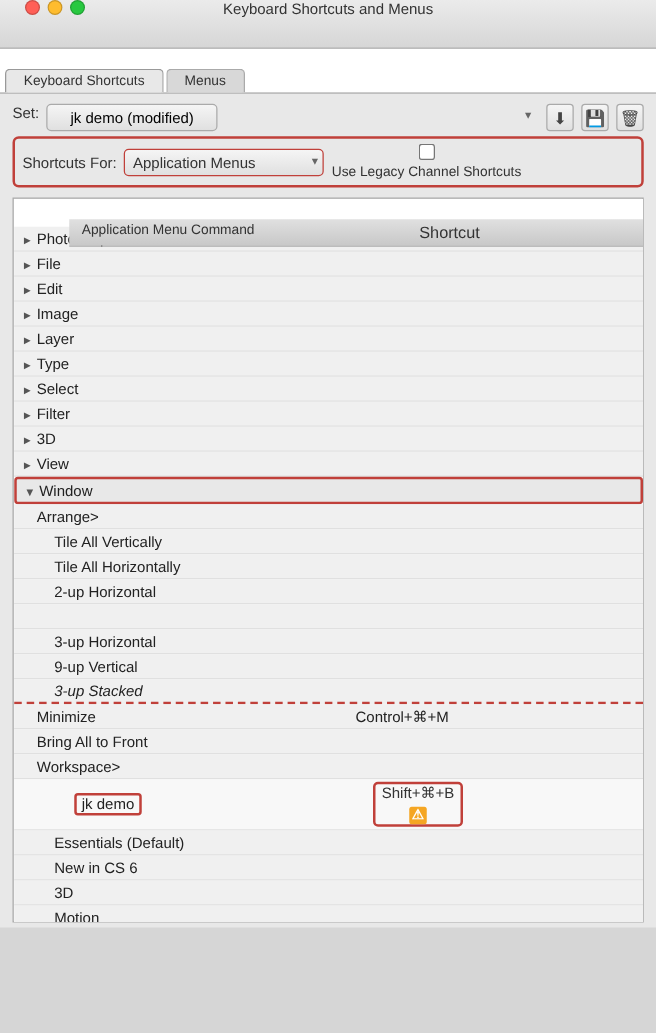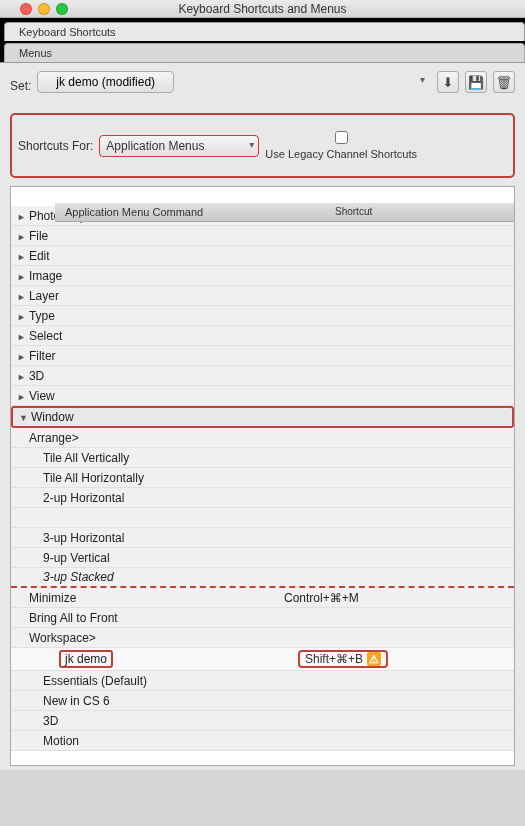--- a/index.html
+++ b/index.html
@@ -8,23 +8,23 @@
       height: 826px;
       font-family: -apple-system, 'Lucida Grande', Arial, sans-serif;
       font-size: 12px;
       background: #d6d6d6;
       overflow: hidden;
     }
 
     
     .window-chrome {
       background: linear-gradient(to bottom, #ebebeb, #d6d6d6);
-      height: 18px;
-      display: flex;
-      align-items: center;
+      height: 39px;
+      display: flex;
+      align-items: flex-start;
       padding: 0 20px;
       border-bottom: 1px solid #b0b0b0;
       position: relative;
     }
     .traffic-lights {
       display: flex;
       gap: 6px;
       align-items: center;
     }
     .traffic-light {
@@ -40,26 +40,25 @@
       left: 50%;
       transform: translateX(-50%);
       font-size: 12px;
       color: #333;
       white-space: nowrap;
     }
 
     
     .tab-bar {
       display: flex;
-      background: #000000;
+      background: #ffffff;
       border-bottom: 1px solid #999;
-      padding-top: 4px;
+      padding-top: 16px;
       padding-left: 4px;
       gap: 2px;
-      flex-direction: column;
     }
     .tab {
       padding: 3px 14px;
       font-size: 11px;
       background: #d8d8d8;
       border: 1px solid #aaa;
       border-radius: 4px 4px 0 0;
       cursor: pointer;
       color: #333;
       border-bottom: none;
@@ -72,23 +71,23 @@
 
     
     .main-content {
       background: #e8e8e8;
       padding: 8px 10px 4px 10px;
     }
 
     
     .set-row {
       display: flex;
-      align-items: flex-end;
+      align-items: flex-start;
       gap: 6px;
-      margin-bottom: 20px;
+      margin-bottom: 4px;
     }
     .set-label {
       font-size: 12px;
       color: #333;
     }
     .set-select {
       flex: 1;
       height: 22px;
       font-size: 12px;
       background: linear-gradient(to bottom, #f5f5f5, #e0e0e0);
@@ -123,21 +122,21 @@
     }
 
     
     .shortcuts-for-row {
       display: flex;
       align-items: center;
       gap: 6px;
       margin-bottom: 8px;
       border: 2px solid #c0403a;
       border-radius: 5px;
-      padding: 16px 6px;
+      padding: 4px 6px;
       background: #e8e8e8;
     }
     .shortcuts-for-label {
       font-size: 12px;
       color: #333;
       white-space: nowrap;
     }
     .shortcuts-for-select-wrapper {
       position: relative;
       min-width: 160px;
@@ -195,21 +194,21 @@
     .col-command {
       flex: 0 0 270px;
       padding-left: 10px;
       font-size: 11px;
       color: #333;
       font-weight: 500;
     }
     .col-shortcut {
       flex: 1;
       padding-left: 10px;
-      font-size: 10px;
+      font-size: 13px;
       color: #333;
       font-weight: 500;
     }
 
     
     .tree-row {
       display: flex;
       align-items: center;
       min-height: 20px;
       border-bottom: 1px solid #e0e0e0;
@@ -264,20 +263,21 @@
     .shortcut-badge {
       display: inline-flex;
       align-items: center;
       gap: 4px;
       border: 2px solid #c0403a;
       border-radius: 4px;
       padding: 0 5px;
       font-size: 12px;
       color: #333;
       background: #f8f8f8;
+      flex-direction: column;
     }
     .warning-icon {
       display: inline-block;
       width: 14px; height: 14px;
       background: #f5a623;
       border-radius: 2px;
       color: #fff;
       font-size: 11px;
       font-weight: bold;
       text-align: center;

